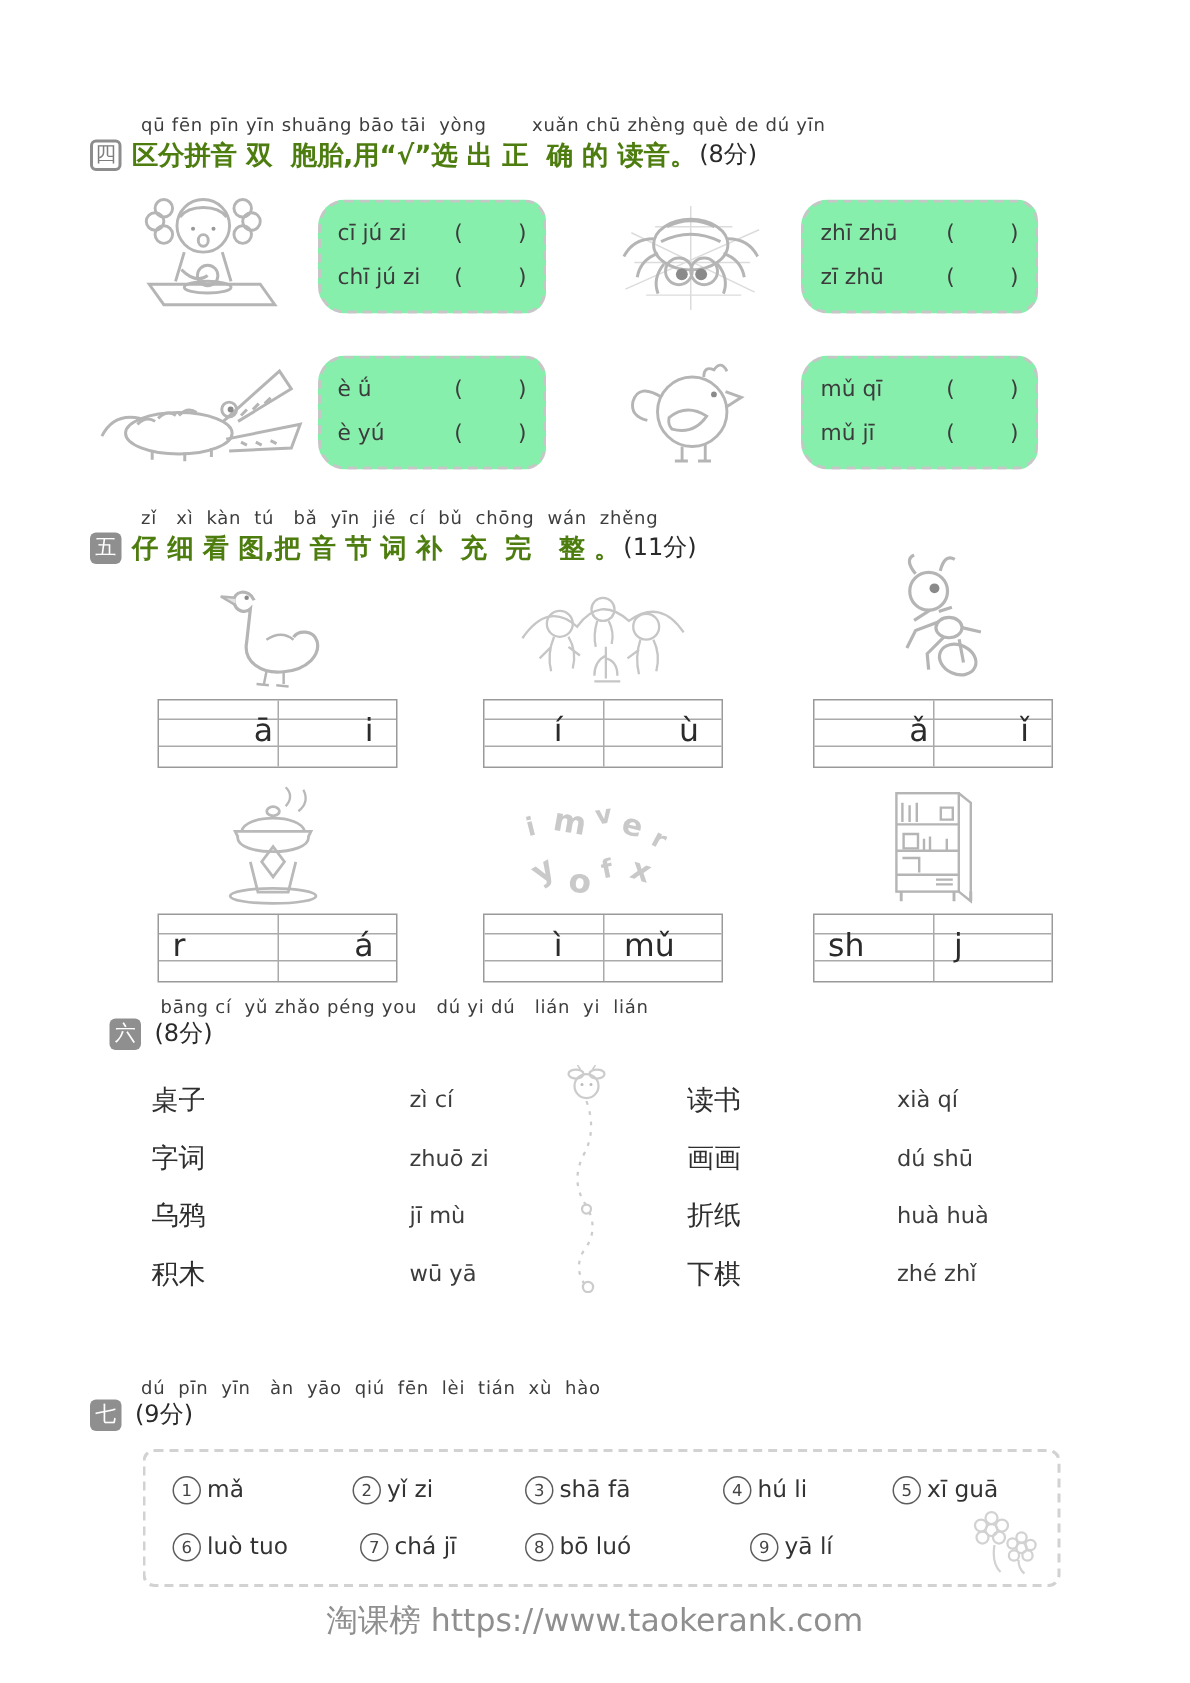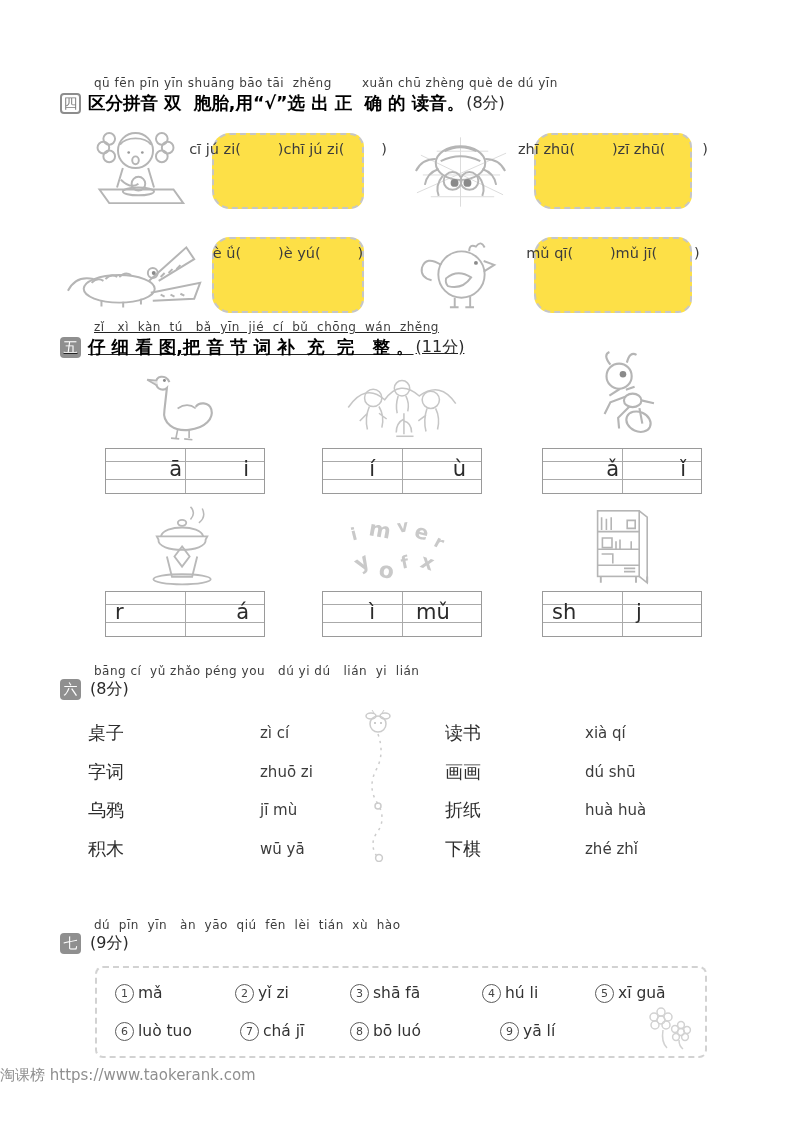--- a/index.html
+++ b/index.html
@@ -6,30 +6,30 @@
   .page{position:relative;width:793px;height:1122px;background:#ffffff;overflow:hidden;
         font-family:"DejaVu Sans","Liberation Sans",sans-serif;color:#222;}
   .sec{position:absolute;left:60px;width:676px;}
   
   .pin-line{font-size:12px;color:#3d3d3d;margin-left:34px;white-space:pre;letter-spacing:.5px;}
   .title-line{display:flex;align-items:center;margin-top:1px;}
   .badge{flex:0 0 auto;width:21px;height:21px;border-radius:4px;text-align:center;
          font-size:14px;margin-right:7px;box-sizing:border-box;}
   .badge.outline{border:2px solid #8d8d8d;color:#7e7e7e;line-height:17px;}
   .badge.fill{background:#8f8f8f;color:#fff;line-height:21px;}
-  .ttl{font-size:17.5px;font-weight:bold;color:#000000;white-space:pre;}
+  .ttl{font-size:17.5px;font-weight:bold;color:#4d7c0f;white-space:pre;}
   .score{font-size:16px;color:#2a2a2a;margin-left:2px;white-space:pre;}
   
   .q4-row{display:flex;align-items:center;height:96px;margin-top:8px;}
   .img-slot{display:flex;justify-content:center;align-items:center;}
   .s1{width:152px;}
   .s2{width:118px;margin-left:38px;margin-right:14px;}
   .dcard{box-sizing:border-box;width:152px;height:76px;border:2px dashed #c6c6c6;
-         border-radius:18px 14px 14px 18px;display:flex;flex-direction:row;
-         justify-content:center;padding:0 11px;background:#fde047;}
+         border-radius:18px 14px 14px 18px;display:flex;flex-direction:column;
+         justify-content:center;padding:0 11px;background:#86efac;}
   .dcard.wide{width:158px;justify-content:center;}
   .dline{display:flex;justify-content:space-between;font-size:14.5px;color:#3c3c3c;
          line-height:29px;white-space:pre;}
   
   .q5-row{display:flex;margin-top:10px;}
   .q5col{width:160px;display:flex;flex-direction:column;align-items:center;}
   .q5col .art{height:74px;display:flex;align-items:flex-end;justify-content:center;margin-bottom:5px;}
   .m1{margin-left:45px;} .m2{margin-left:57px;} .m3{margin-left:60px;}
   .pgrid{position:relative;width:160px;height:46px;border:1px solid #9a9a9a;box-sizing:border-box;background:#fff;}
   .pgrid .hl{position:absolute;left:0;right:0;height:1px;background:#aaa;}
@@ -58,32 +58,32 @@
           border:2px dashed #d2d2d2;border-radius:8px;padding:10px 8px 10px 18px;background:#fff;}
   .q7-row{display:flex;align-items:center;height:30px;}
   .q7-row + .q7-row{margin-top:8px;}
   .q7-item{display:flex;align-items:center;font-size:15.5px;color:#333;}
   .circ{display:inline-flex;align-items:center;justify-content:center;width:17px;height:17px;
         border:1.3px solid #5c5c5c;border-radius:50%;font-size:11px;color:#444;margin-right:4px;flex:0 0 auto;}
   .w120{width:120px;} .w115{width:115px;} .w132{width:132px;} .w113{width:113px;}
   .w125{width:125px;} .w110{width:110px;} .w150{width:150px;}
   .flower-wrap{position:absolute;right:10px;bottom:6px;}
   
-  .footer{position:absolute;left:0;top:1066px;width:100%;text-align:left;
-          font-size:15px;color:#8f8f8f;}
+  .footer{position:absolute;left:0;top:1066px;width:100%;text-align:center;
+          font-size:21px;color:#8f8f8f;}
   svg{display:block;}
 </style>
 </head>
 <body>
 
 <div class="page">
 
   <div class="sec" style="top:76px;">
     <div>
-      <div class="pin-line">qū fēn pīn yīn shuāng bāo tāi  zhěng       xuǎn chū zhèng què de dú yīn</div>
+      <div class="pin-line">qū fēn pīn yīn shuāng bāo tāi  yòng       xuǎn chū zhèng què de dú yīn</div>
       <div class="title-line">
         <span class="badge outline">四</span>
         <span class="ttl">区分拼音 双  胞胎,用“√”选 出 正  确 的 读音。</span>
         <span class="score">(8分)</span>
       </div>
     </div>
 
     <div class="q4-row">
       <div class="img-slot s1">
         <svg width="112" height="88" viewBox="0 0 115 90" fill="none" stroke="#b5b5b5" stroke-width="2">
@@ -161,21 +161,21 @@
           <path d="M41 66 v10 m-5 0 h9 M57 65 v11 m-5 0 h9"></path>
         </svg>
       </div>
       <div class="dcard wide">
         <div class="dline"><span>mǔ qī</span><span>(        )</span></div>
         <div class="dline"><span>mǔ jī</span><span>(        )</span></div>
       </div>
     </div>
   </div>
 
-  <div class="sec" style="top:320px;text-decoration:underline;">
+  <div class="sec" style="top:338px;">
     <div>
       <div class="pin-line">zǐ   xì  kàn  tú   bǎ  yīn  jié  cí  bǔ  chōng  wán  zhěng</div>
       <div class="title-line">
         <span class="badge fill">五</span>
         <span class="ttl">仔 细 看 图,把 音 节 词 补  充  完   整 。</span>
         <span class="score">(11分)</span>
       </div>
     </div>
 
     <div class="q5-row">
@@ -301,21 +301,21 @@
           <div class="hl a"></div>
             <div class="hl b"></div>
             <div class="vd"></div>
           <div class="c cl al-l">sh</div>
           <div class="c cr al-l2">j</div>
         </div>
       </div>
     </div>
   </div>
 
-  <div class="sec" style="top:664px;">
+  <div class="sec" style="top:664px;margin-left:13px;">
     <div>
       <div class="pin-line">bāng cí  yǔ zhǎo péng you   dú yi dú   lián  yi  lián</div>
       <div class="title-line">
         <span class="badge fill">六</span>
         <span class="score">(8分)</span>
       </div>
     </div>
 
     <div class="match">
       <div class="mcol cB">

